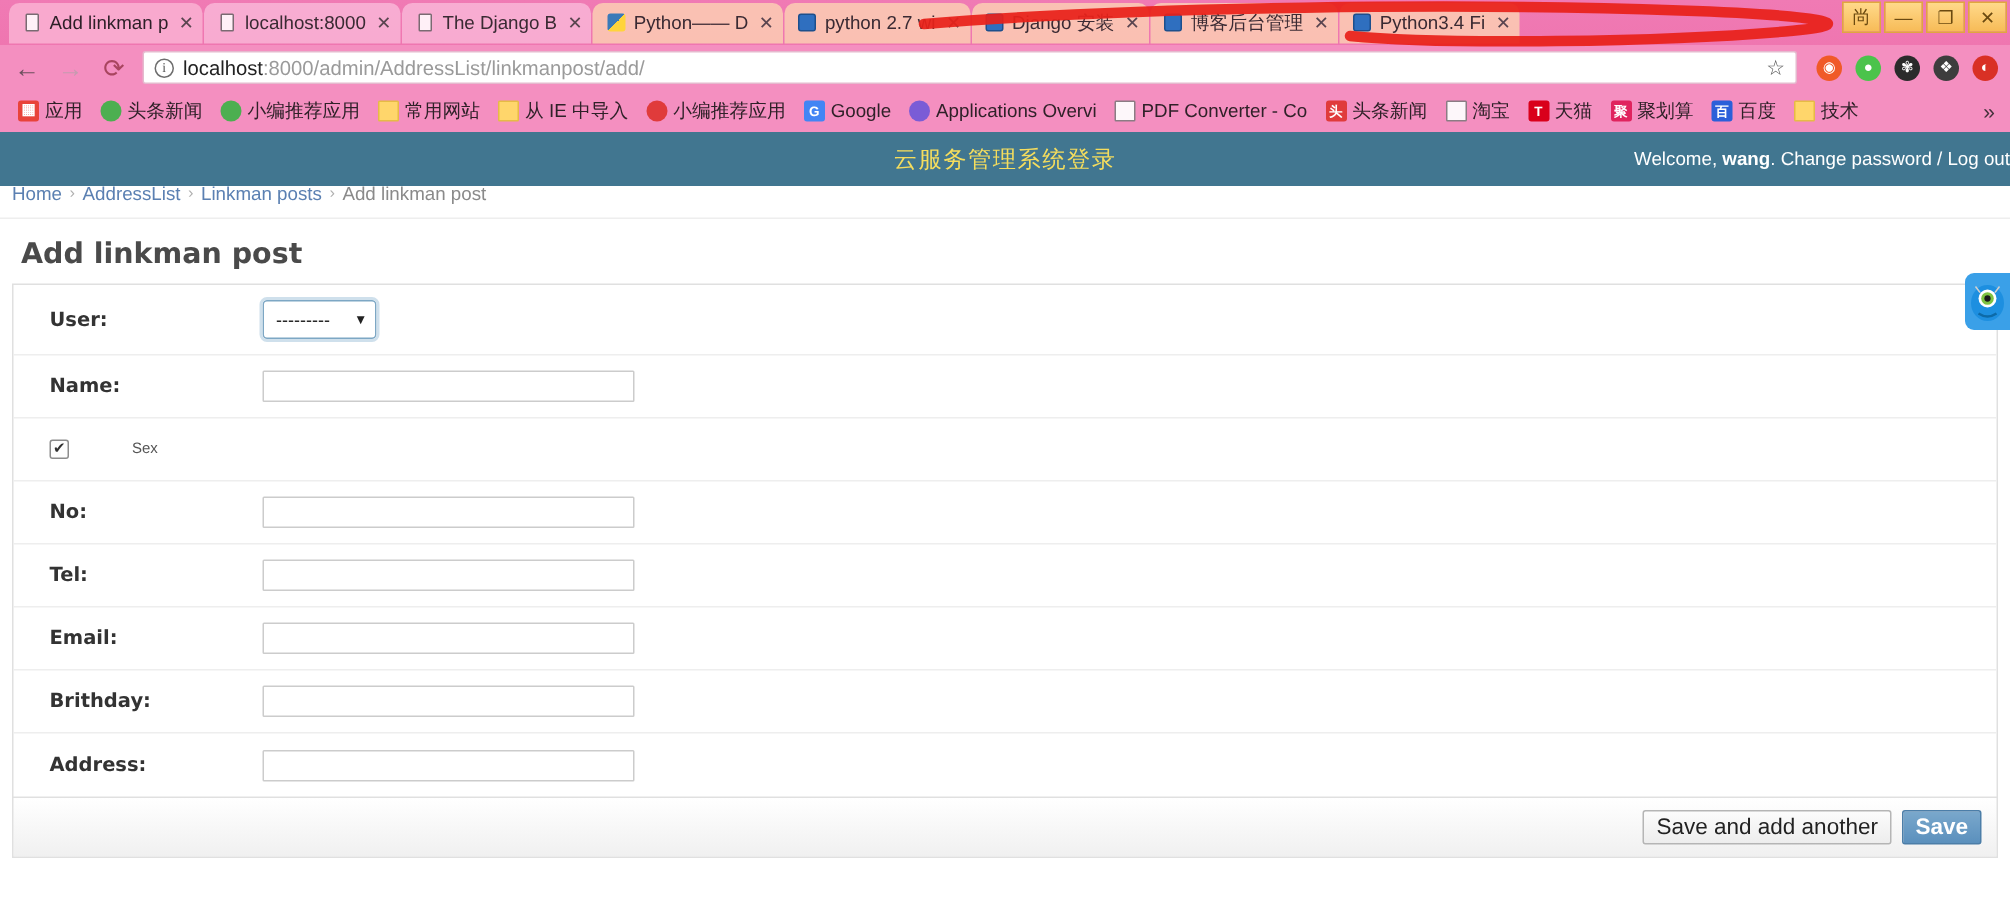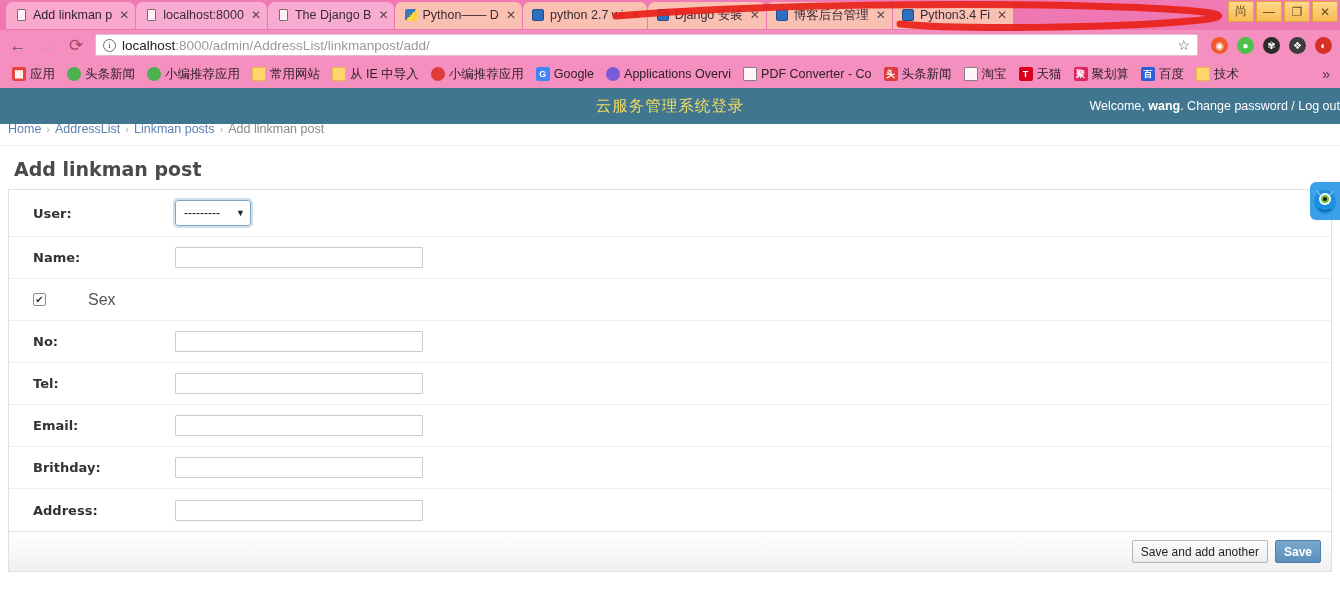--- a/index.html
+++ b/index.html
@@ -178,33 +178,33 @@
   }
   .fselect .caret { font-size: 9px; color: #222; }
   .frow.checkrow { padding-left: 24px; }
   .chk {
     width: 13px; height: 13px; flex: none;
     border: 1px solid #8c8c8c; background: #fdfdfd;
     border-radius: 2px; margin-right: 6px;
     display: inline-flex; align-items: center; justify-content: center;
     font-size: 10px; color: #303030; line-height: 1;
   }
-  .chklabel { font-size: 16px; color: #555; text-align: center; }
+  .chklabel { font-size: 10px; color: #555; text-align: center; }
 
   .dj-submitrow {
     margin: 0 8px; border: 1px solid #e0e0e0; border-top: none;
     background: linear-gradient(180deg,#ffffff 0%, #f0f0f0 100%);
     height: 40px; display: flex; align-items: center;
     justify-content: flex-end; gap: 7px; padding-right: 10px;
   }
   .btn {
     height: 23px; padding: 0 8px;
     border: 1px solid #b5b5b5; border-radius: 2px;
     background: linear-gradient(180deg,#fcfcfc,#ededed);
-    font-size: 12px; color: #222;
+    font-size: 15px; color: #222;
     font-family: "Liberation Sans", sans-serif;
     display: inline-flex; align-items: center;
   }
   .btn.default {
     background: linear-gradient(180deg,#7aa8cc,#5b90bd);
     border: 1px solid #4c7ea8; color: #fff; font-weight: bold;
   }
 
   
   .floatwidget {

